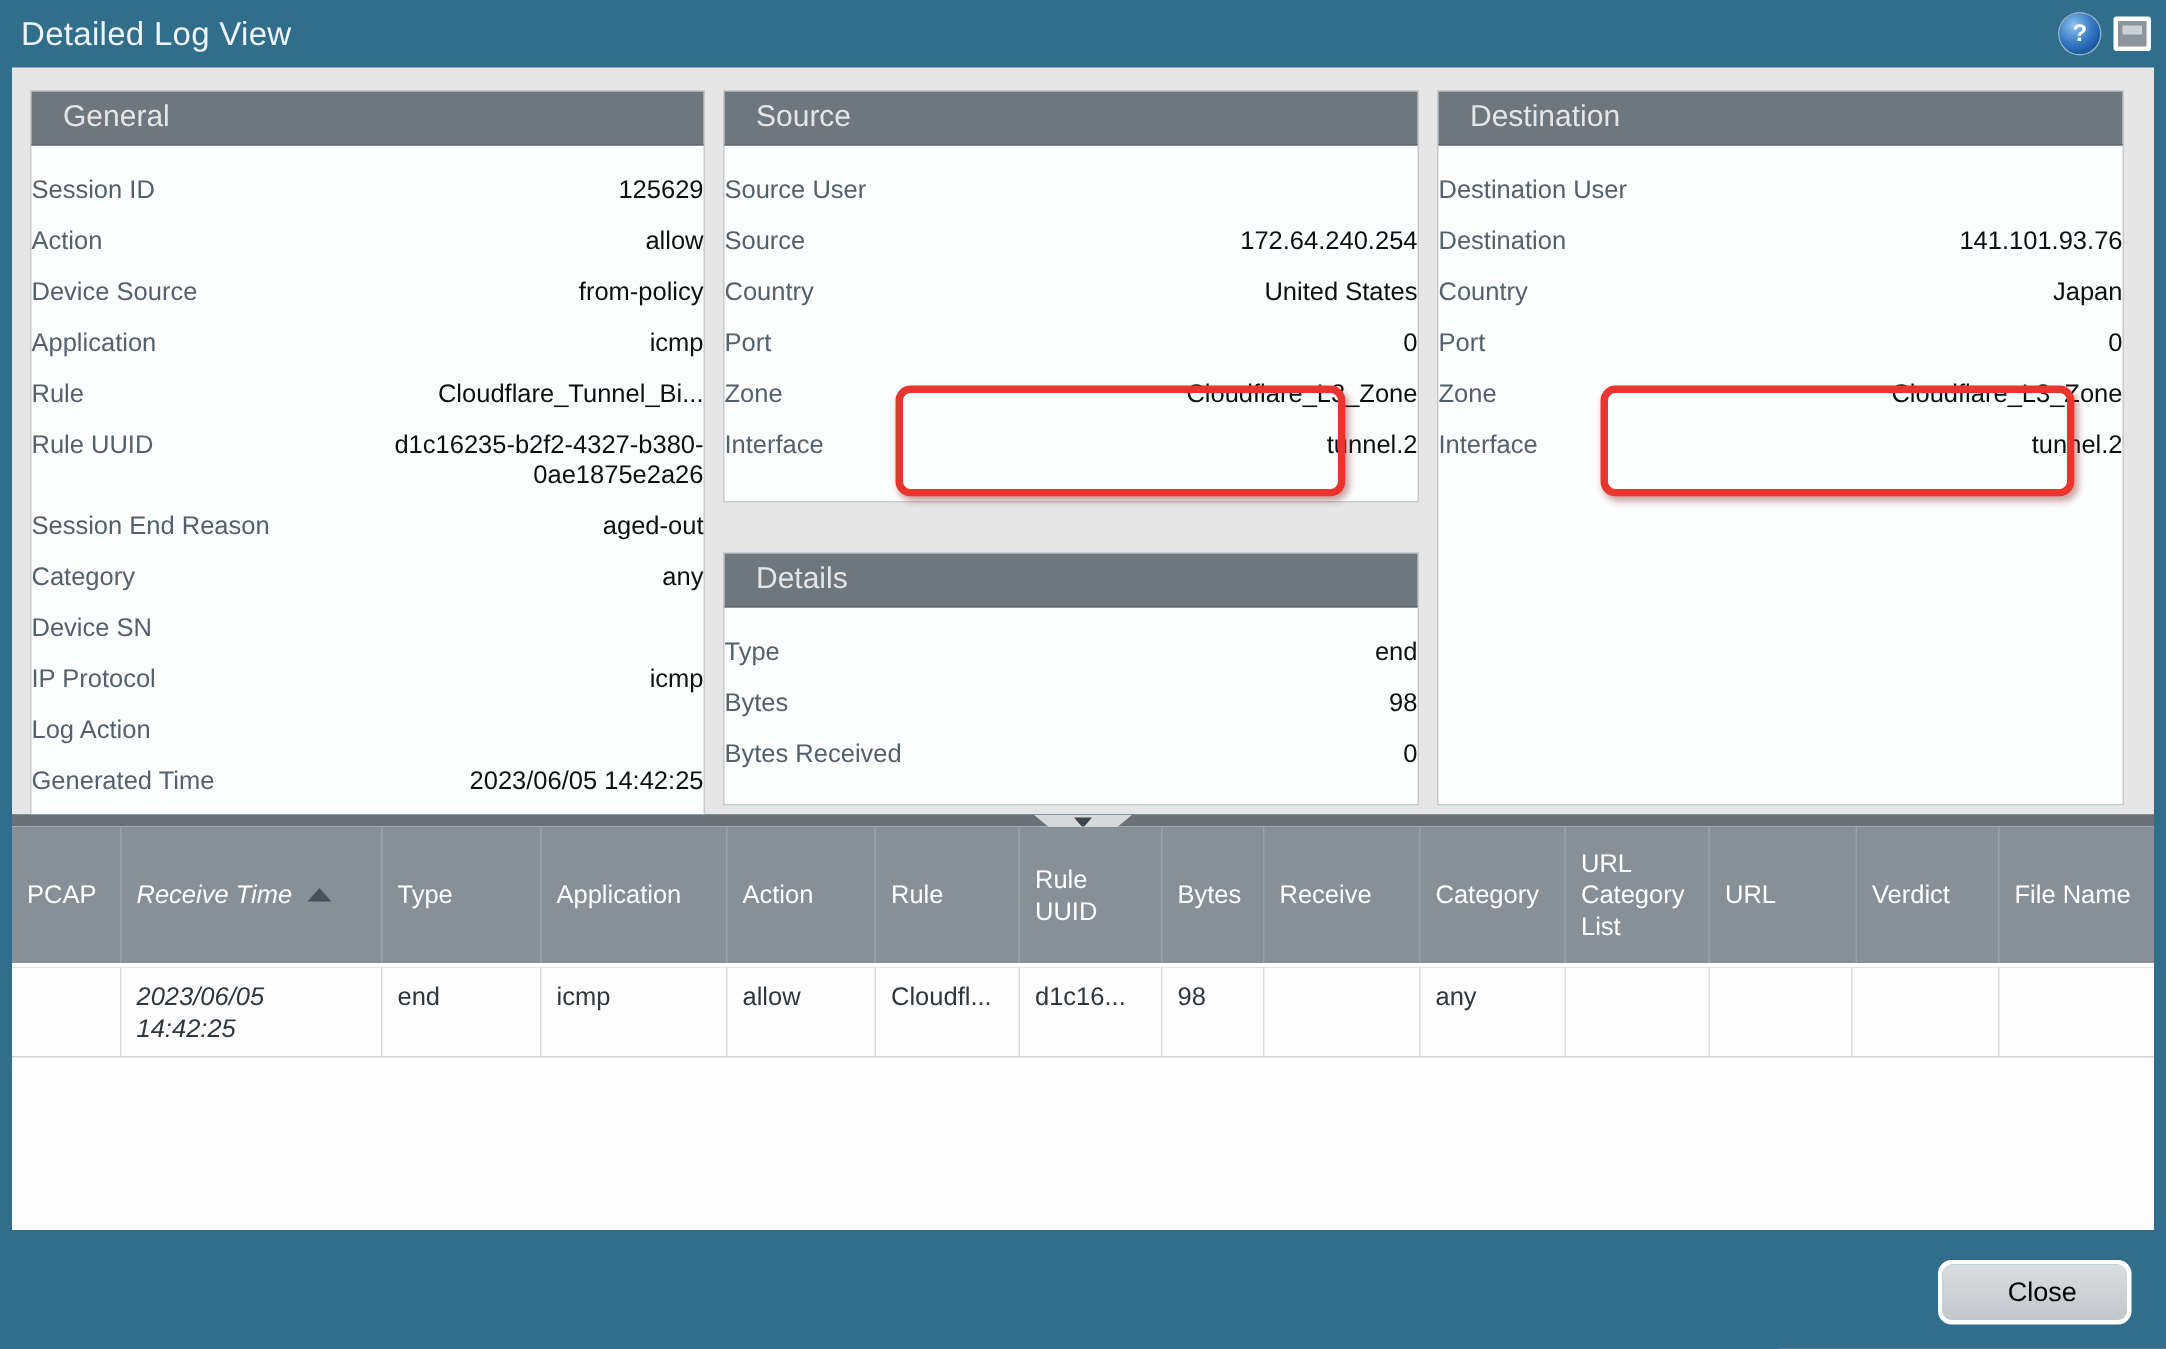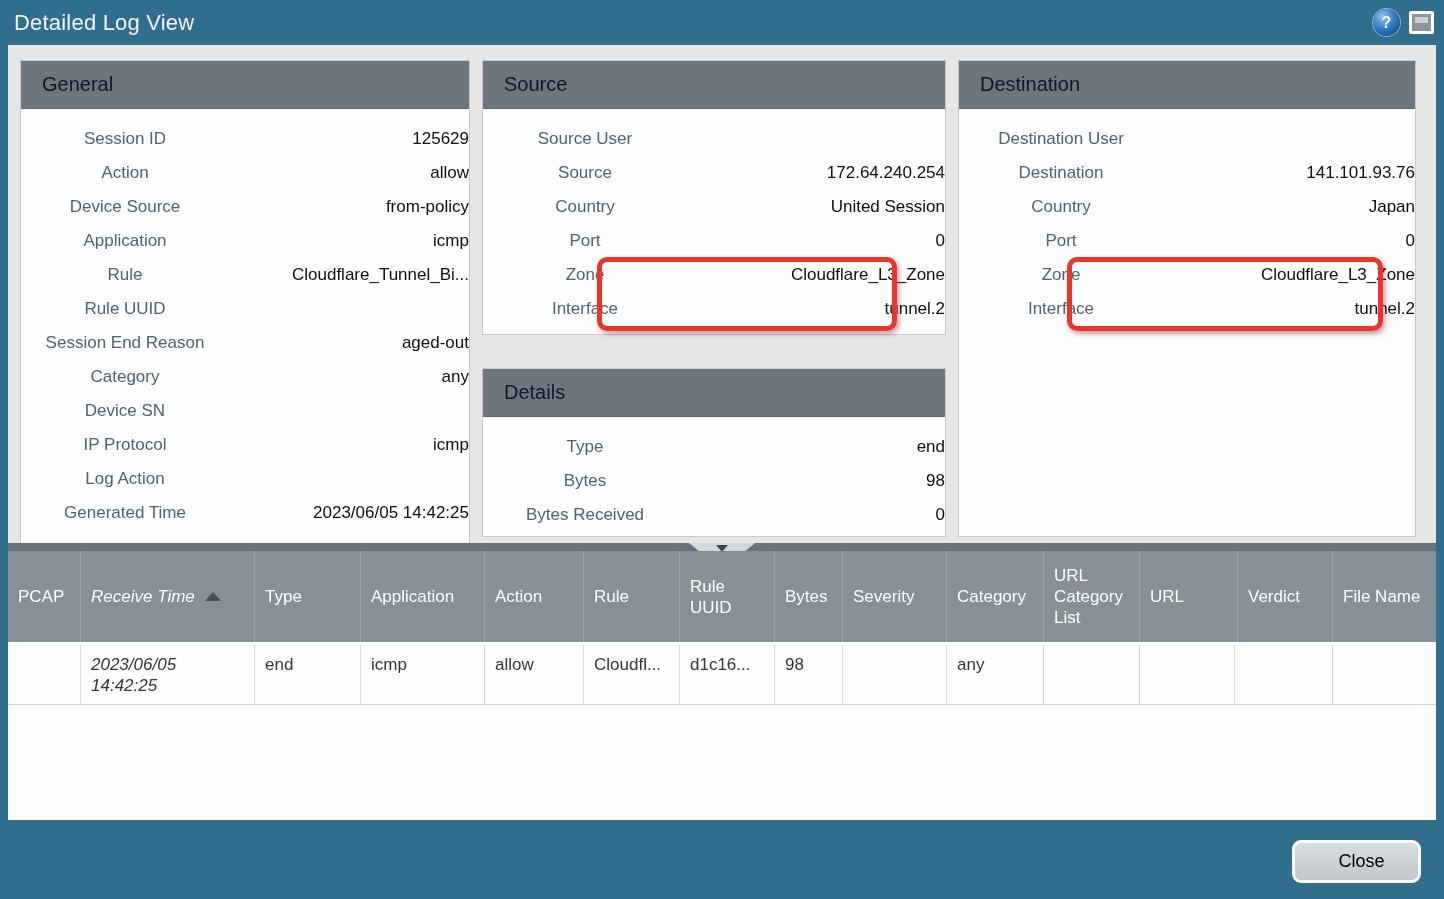--- a/index.html
+++ b/index.html
@@ -17,26 +17,26 @@
     box-shadow:0 0 0 1px rgba(220,235,245,.55);
     color:#fff;font-size:16px;font-weight:bold;display:flex;align-items:center;justify-content:center;cursor:pointer;}
   .win-icon{width:25px;height:23px;background:#fff;border-radius:2px;padding:3px;cursor:pointer;}
   .win-icon .win-fill{width:100%;height:100%;background:#8d959c;position:relative;}
   .win-icon .win-band{position:absolute;left:3px;right:3px;top:3px;height:6px;background:#ccd1d5;}
 
   
   .content{position:absolute;left:8px;top:45px;width:1428px;height:498px;background:#e6e6e7;overflow:hidden;}
 
   .panel{position:absolute;background:#fcfdfd;border:1px solid #c6cacd;}
-  .panel-header{height:48px;background:#6e767e;border-bottom:1px solid #5f666d;
-    color:#0f172a;font-size:20px;display:flex;align-items:center;padding-left:21px;}
+  .panel-header{height:36px;background:#6e767e;border-bottom:1px solid #5f666d;
+    color:#e5e5e5;font-size:20px;display:flex;align-items:center;padding-left:21px;}
   .panel-body{padding-top:13px;}
 
   .frow{display:flex;padding:7px 0;line-height:20px;font-size:17px;}
-  .fl{text-align:center;color:#54606b;flex:none;}
+  .fl{text-align:left;color:#54606b;flex:none;}
   .fv{flex:1;padding-left:18px;color:#0d0f10;word-wrap:break-word;min-height:20px;text-align:right;}
 
   .panel-general{left:12px;top:15px;width:450px;height:600px;}
   .panel-general .fl{width:208px;}
   .panel-source{left:474px;top:15px;width:464px;height:275px;}
   .panel-details{left:474px;top:323px;width:464px;height:169px;}
   .panel-destination{left:950px;top:15px;width:458px;height:477px;}
   .panel-source .fl,.panel-details .fl,.panel-destination .fl{width:204px;}
 
   .hl-box{position:absolute;border:5px solid #e8352e;border-radius:10px;
@@ -113,20 +113,21 @@
         <div class="frow">
           <span class="fl">Application</span>
           <span class="fv">icmp</span>
         </div>
         <div class="frow">
           <span class="fl">Rule</span>
           <span class="fv">Cloudflare_Tunnel_Bi...</span>
         </div>
         <div class="frow">
           <span class="fl">Rule UUID</span>
+          <span class="fv">d1c16235-b2f2-4327-b380-0ae1875e2a26</span>
         </div>
         <div class="frow">
           <span class="fl">Session End Reason</span>
           <span class="fv">aged-out</span>
         </div>
         <div class="frow">
           <span class="fl">Category</span>
           <span class="fv">any</span>
         </div>
         <div class="frow">
@@ -154,21 +155,21 @@
         <div class="frow">
           <span class="fl">Source User</span>
           <span class="fv"></span>
         </div>
         <div class="frow">
           <span class="fl">Source</span>
           <span class="fv">172.64.240.254</span>
         </div>
         <div class="frow">
           <span class="fl">Country</span>
-          <span class="fv">United Session</span>
+          <span class="fv">United States</span>
         </div>
         <div class="frow">
           <span class="fl">Port</span>
           <span class="fv">0</span>
         </div>
         <div class="frow">
           <span class="fl">Zone</span>
           <span class="fv">Cloudflare_L3_Zone</span>
         </div>
         <div class="frow">
@@ -241,21 +242,21 @@
       <div class="th cw1">
         <span>Receive Time</span>
         <span class="sort-up"></span>
       </div>
       <div class="th cw2">Type</div>
       <div class="th cw3">Application</div>
       <div class="th cw4">Action</div>
       <div class="th cw5">Rule</div>
       <div class="th cw6">Rule UUID</div>
       <div class="th cw7">Bytes</div>
-      <div class="th cw8">Severity</div>
+      <div class="th cw8">Receive</div>
       <div class="th cw9">Category</div>
       <div class="th cw10">URL Category List</div>
       <div class="th cw12">URL</div>
       <div class="th cw11">Verdict</div>
       <div class="th cw13">File Name</div>
     </div>
     <div class="trow">
       <div class="td cw0"></div>
       <div class="td cw1">2023/06/05 14:42:25</div>
       <div class="td cw2">end</div>

